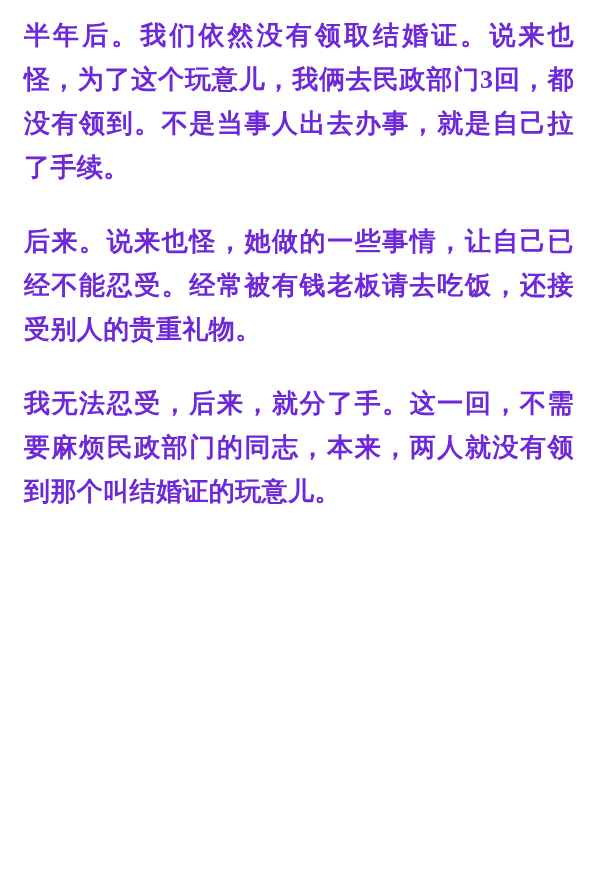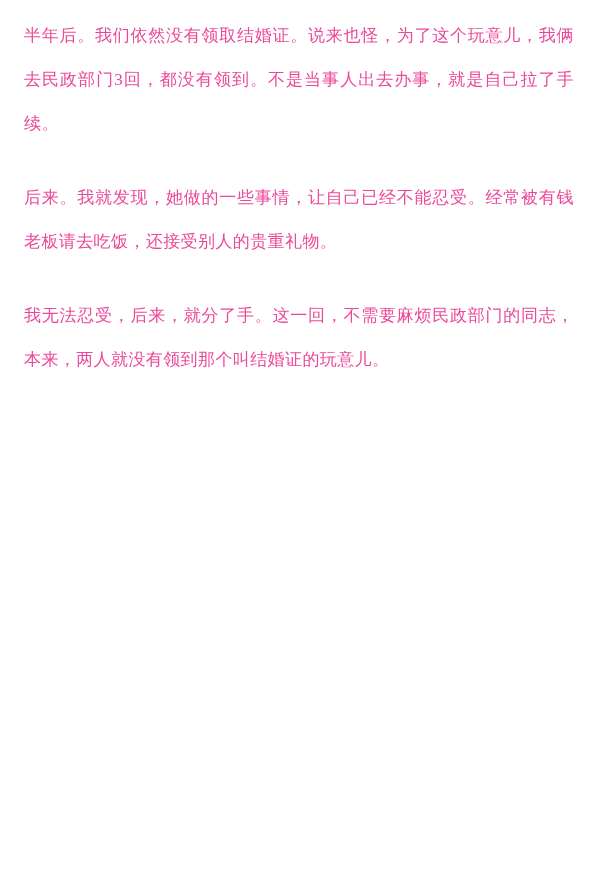--- a/index.html
+++ b/index.html
@@ -15,33 +15,33 @@
     overflow: hidden;
   }
   .page {
     box-sizing: border-box;
     width: 600px;
     height: 889px;
     padding: 14px 26px 10px 24px;
     background: #ffffff;
   }
   .para {
-    font-size: 17px;
+    font-size: 26px;
     line-height: 44px;
     letter-spacing: 0.4px;
     text-align: justify;
     text-justify: inter-ideograph;
     margin: 0 0 30px 0;
-    color: #ec4899;
-    font-weight: 400;
+    color: #6d28d9;
+    font-weight: 700;
   }
   .para:last-child {
     margin-bottom: 16px;
   }
 </style>
 </head>
 <body>
 
 <div class="page">
   <p class="para">半年后。我们依然没有领取结婚证。说来也怪，为了这个玩意儿，我俩去民政部门3回，都没有领到。不是当事人出去办事，就是自己拉了手续。</p>
-  <p class="para">后来。我就发现，她做的一些事情，让自己已经不能忍受。经常被有钱老板请去吃饭，还接受别人的贵重礼物。</p>
+  <p class="para">后来。说来也怪，她做的一些事情，让自己已经不能忍受。经常被有钱老板请去吃饭，还接受别人的贵重礼物。</p>
   <p class="para">我无法忍受，后来，就分了手。这一回，不需要麻烦民政部门的同志，本来，两人就没有领到那个叫结婚证的玩意儿。</p>
 </div>
 
 </body></html>

